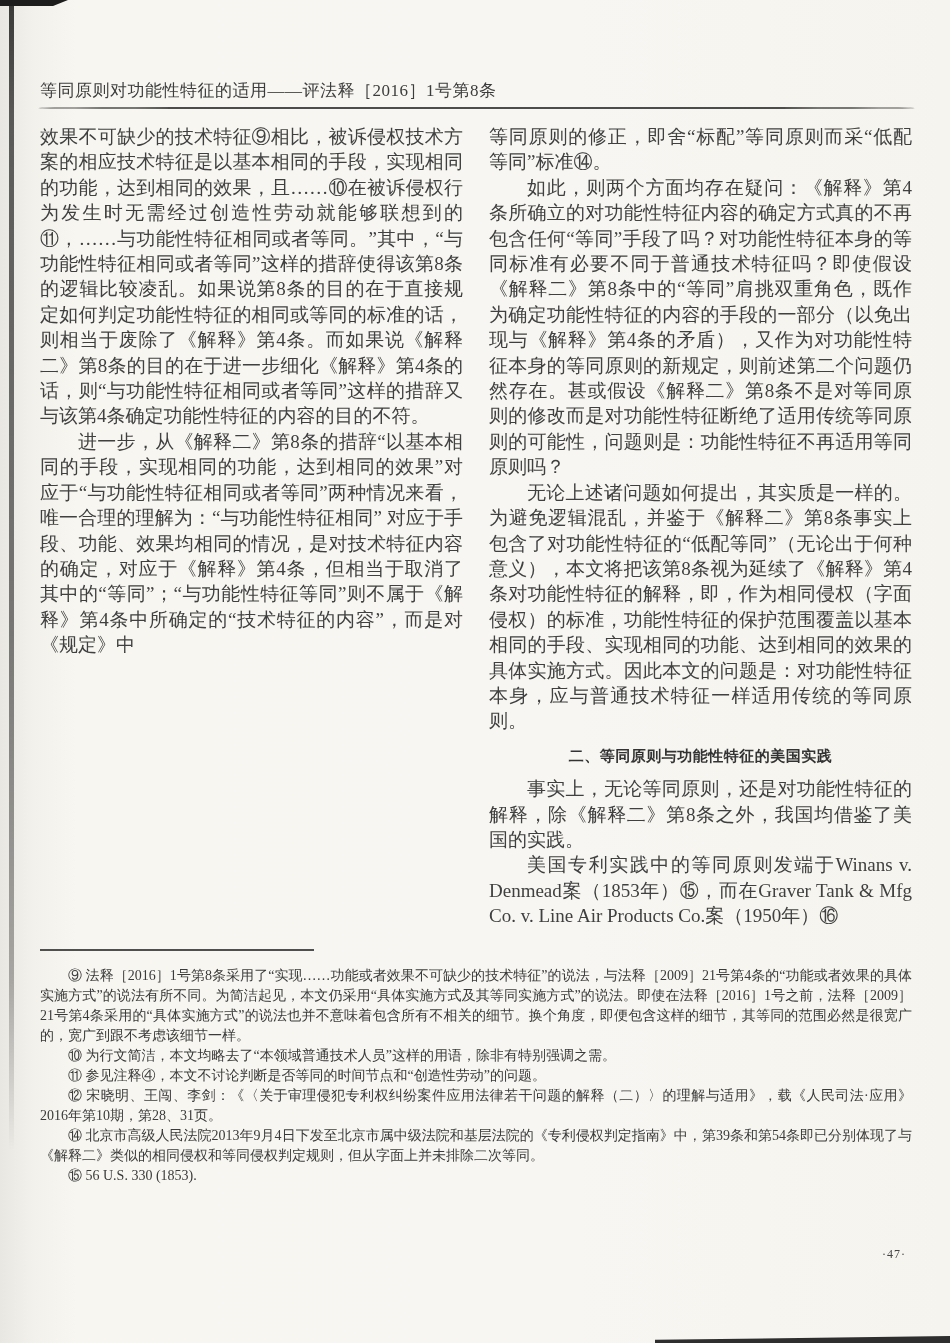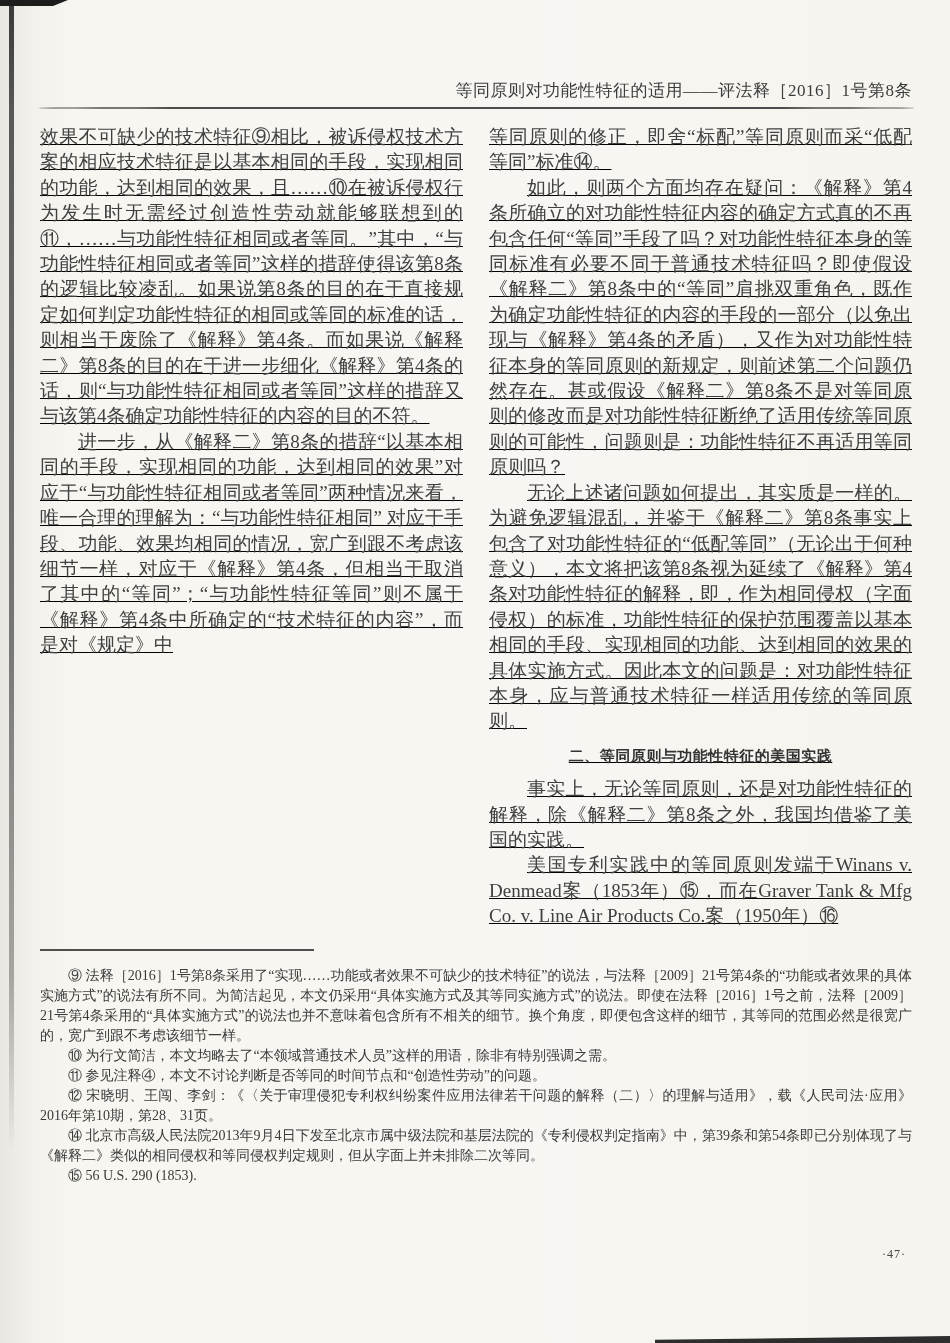--- a/index.html
+++ b/index.html
@@ -23,30 +23,30 @@
     position:absolute;left:0;top:0;width:68px;height:6px;background:#1d1d1d;
     clip-path:polygon(0 0,100% 0,78% 100%,0 100%);
   }
   .artifact-bottom-sliver{
     position:absolute;left:655px;top:1336px;width:295px;height:7px;background:#2e2e2e;
     clip-path:polygon(0 55%,100% 0,100% 100%,0 100%);
   }
   .content{position:absolute;left:40px;top:0;width:872px;height:1343px;}
   .header{
     position:absolute;top:79px;left:0;width:100%;
-    text-align:right;font-size:17px;color:#3c3c3c;letter-spacing:.5px;
+    text-align:left;font-size:17px;color:#3c3c3c;letter-spacing:.5px;
     white-space:nowrap;
   }
   .header-rule{
     position:absolute;top:107px;left:-2px;width:877px;height:2px;
     background:#4c4c4c;border-radius:50%/100%;
   }
   .columns{
     position:absolute;top:124px;left:0;width:872px;
-    display:flex;gap:26px;text-decoration:underline;
+    display:flex;gap:26px;
   }
   .col{width:423px;font-size:19px;line-height:25.4px;color:#404040;
     text-align:justify;text-justify:inter-character;}
   .body-p{margin:0;text-indent:2em;}
   .body-p.no-indent{text-indent:0;}
   .section-heading{
     margin:9px 0 8px 0;text-align:center;text-indent:0;
     font-family:"Liberation Sans","DejaVu Sans",sans-serif;
     font-weight:bold;font-size:15px;color:#333;letter-spacing:.5px;
   }
@@ -75,39 +75,39 @@
   <div class="content">
 
     <div class="header">
       <span>等同原则对功能性特征的适用——评法释［2016］1号第8条</span>
     </div>
     <div class="header-rule"></div>
 
     <div class="columns">
       <div class="col">
         <p class="body-p no-indent">效果不可缺少的技术特征⑨相比，被诉侵权技术方案的相应技术特征是以基本相同的手段，实现相同的功能，达到相同的效果，且……⑩在被诉侵权行为发生时无需经过创造性劳动就能够联想到的⑪，……与功能性特征相同或者等同。”其中，“与功能性特征相同或者等同”这样的措辞使得该第8条的逻辑比较凌乱。如果说第8条的目的在于直接规定如何判定功能性特征的相同或等同的标准的话，则相当于废除了《解释》第4条。而如果说《解释二》第8条的目的在于进一步细化《解释》第4条的话，则“与功能性特征相同或者等同”这样的措辞又与该第4条确定功能性特征的内容的目的不符。</p>
-        <p class="body-p">进一步，从《解释二》第8条的措辞“以基本相同的手段，实现相同的功能，达到相同的效果”对应于“与功能性特征相同或者等同”两种情况来看，唯一合理的理解为：“与功能性特征相同” 对应于手段、功能、效果均相同的情况，宽广到跟不考虑该细节一样，对应于《解释》第4条，但相当于取消了其中的“等同”；“与功能性特征等同”则不属于《解释》第4条中所确定的“技术特征的内容”，而是对《规定》中</p>
+        <p class="body-p">进一步，从《解释二》第8条的措辞“以基本相同的手段，实现相同的功能，达到相同的效果”对应于“与功能性特征相同或者等同”两种情况来看，唯一合理的理解为：“与功能性特征相同” 对应于手段、功能、效果均相同的情况，是对技术特征内容的确定，对应于《解释》第4条，但相当于取消了其中的“等同”；“与功能性特征等同”则不属于《解释》第4条中所确定的“技术特征的内容”，而是对《规定》中</p>
       </div>
       <div class="col">
         <p class="body-p no-indent">等同原则的修正，即舍“标配”等同原则而采“低配等同”标准⑭。</p>
         <p class="body-p">如此，则两个方面均存在疑问：《解释》第4条所确立的对功能性特征内容的确定方式真的不再包含任何“等同”手段了吗？对功能性特征本身的等同标准有必要不同于普通技术特征吗？即使假设《解释二》第8条中的“等同”肩挑双重角色，既作为确定功能性特征的内容的手段的一部分（以免出现与《解释》第4条的矛盾），又作为对功能性特征本身的等同原则的新规定，则前述第二个问题仍然存在。甚或假设《解释二》第8条不是对等同原则的修改而是对功能性特征断绝了适用传统等同原则的可能性，问题则是：功能性特征不再适用等同原则吗？</p>
         <p class="body-p">无论上述诸问题如何提出，其实质是一样的。为避免逻辑混乱，并鉴于《解释二》第8条事实上包含了对功能性特征的“低配等同”（无论出于何种意义），本文将把该第8条视为延续了《解释》第4条对功能性特征的解释，即，作为相同侵权（字面侵权）的标准，功能性特征的保护范围覆盖以基本相同的手段、实现相同的功能、达到相同的效果的具体实施方式。因此本文的问题是：对功能性特征本身，应与普通技术特征一样适用传统的等同原则。</p>
         <h2 class="section-heading">二、等同原则与功能性特征的美国实践</h2>
         <p class="body-p">事实上，无论等同原则，还是对功能性特征的解释，除《解释二》第8条之外，我国均借鉴了美国的实践。</p>
         <p class="body-p">美国专利实践中的等同原则发端于Winans v. Denmead案（1853年）⑮，而在Graver Tank &amp; Mfg Co. v. Line Air Products Co.案（1950年）⑯</p>
       </div>
     </div>
 
     <div class="footnote-rule"></div>
 
     <div class="footnotes">
       <p class="fn">⑨ 法释［2016］1号第8条采用了“实现……功能或者效果不可缺少的技术特征”的说法，与法释［2009］21号第4条的“功能或者效果的具体实施方式”的说法有所不同。为简洁起见，本文仍采用“具体实施方式及其等同实施方式”的说法。即使在法释［2016］1号之前，法释［2009］21号第4条采用的“具体实施方式”的说法也并不意味着包含所有不相关的细节。换个角度，即便包含这样的细节，其等同的范围必然是很宽广的，宽广到跟不考虑该细节一样。</p>
       <p class="fn">⑩ 为行文简洁，本文均略去了“本领域普通技术人员”这样的用语，除非有特别强调之需。</p>
       <p class="fn">⑪ 参见注释④，本文不讨论判断是否等同的时间节点和“创造性劳动”的问题。</p>
       <p class="fn">⑫ 宋晓明、王闯、李剑：《〈关于审理侵犯专利权纠纷案件应用法律若干问题的解释（二）〉的理解与适用》，载《人民司法·应用》2016年第10期，第28、31页。</p>
       <p class="fn">⑭ 北京市高级人民法院2013年9月4日下发至北京市属中级法院和基层法院的《专利侵权判定指南》中，第39条和第54条即已分别体现了与《解释二》类似的相同侵权和等同侵权判定规则，但从字面上并未排除二次等同。</p>
-      <p class="fn">⑮ 56 U.S. 290 (1853).</p>
+      <p class="fn">⑮ 56 U.S. 330 (1853).</p>
     </div>
 
     <div class="page-number">·47·</div>
 
   </div>
 </div>
 
 </body></html>

